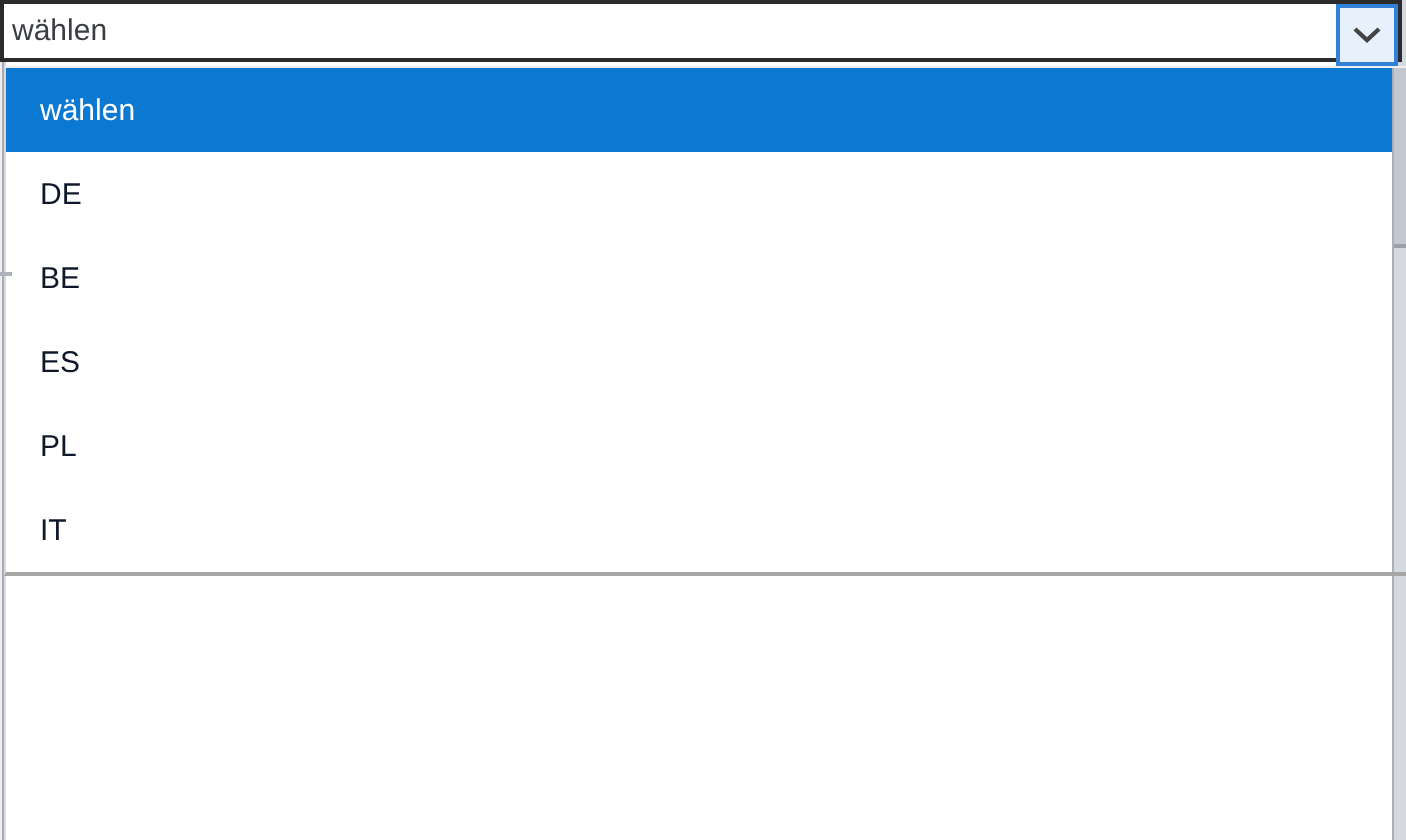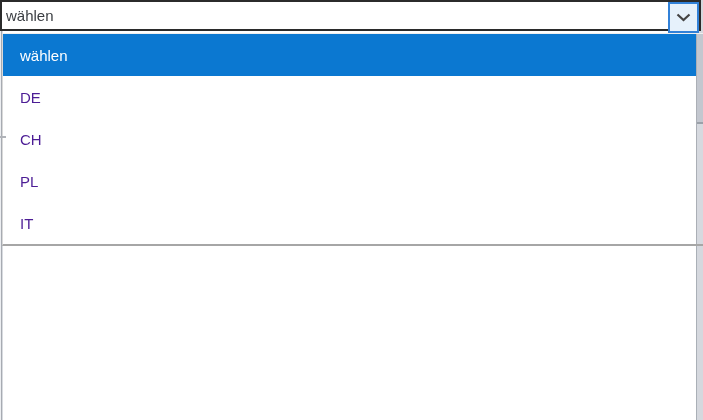--- a/index.html
+++ b/index.html
@@ -61,21 +61,21 @@
     border-top: 1px solid #efefef;
     border-bottom: 2px solid #a6a6a6;
     z-index: 2;
   }
   .dropdown-option {
     height: 42px;
     width: 694px;
     box-sizing: border-box;
     display: flex; align-items: center;
     padding-left: 17px;
-    font-size: 15px; color: #4c1d95;
+    font-size: 15px; color: #0f172a;
     background: #ffffff;
     cursor: default;
   }
   .dropdown-option.selected {
     background: #0b78d1;
     color: #ffffff;
   }
 
   
   .popup-scrollbar {
@@ -104,19 +104,20 @@
       <svg width="15" height="9" viewBox="0 0 15 9">
         <polyline points="1.5,1.5 7.5,7 13.5,1.5" fill="none" stroke="#444444" stroke-width="2.2"></polyline>
       </svg>
     </span>
   </div>
 </div>
 
 <div class="dropdown-popup">
   <div class="dropdown-option selected">wählen</div>
   <div class="dropdown-option">DE</div>
-  <div class="dropdown-option">CH</div>
+  <div class="dropdown-option">BE</div>
+  <div class="dropdown-option">ES</div>
   <div class="dropdown-option">PL</div>
   <div class="dropdown-option">IT</div>
   <div class="popup-scrollbar">
     <div class="thumb"></div>
   </div>
 </div>
 
 </body></html>

